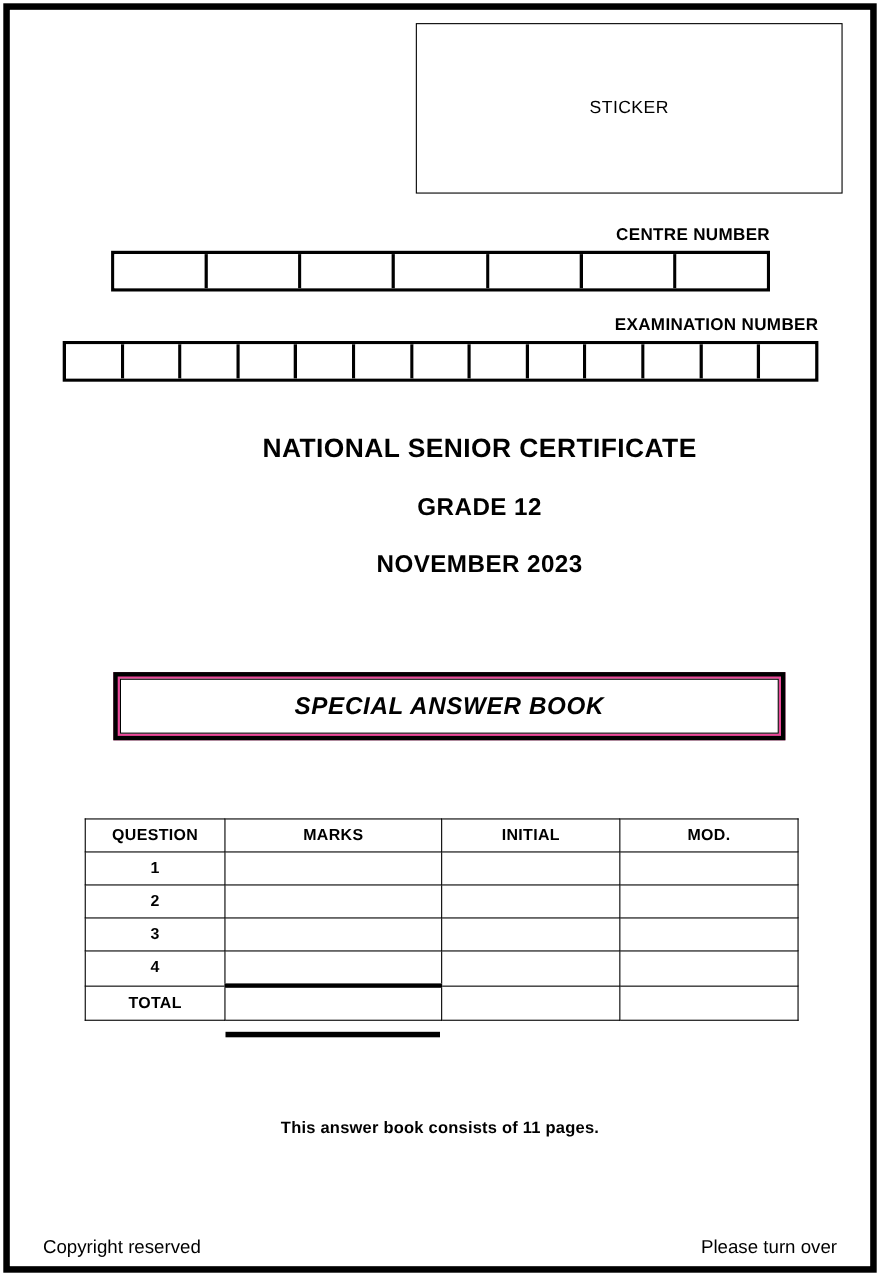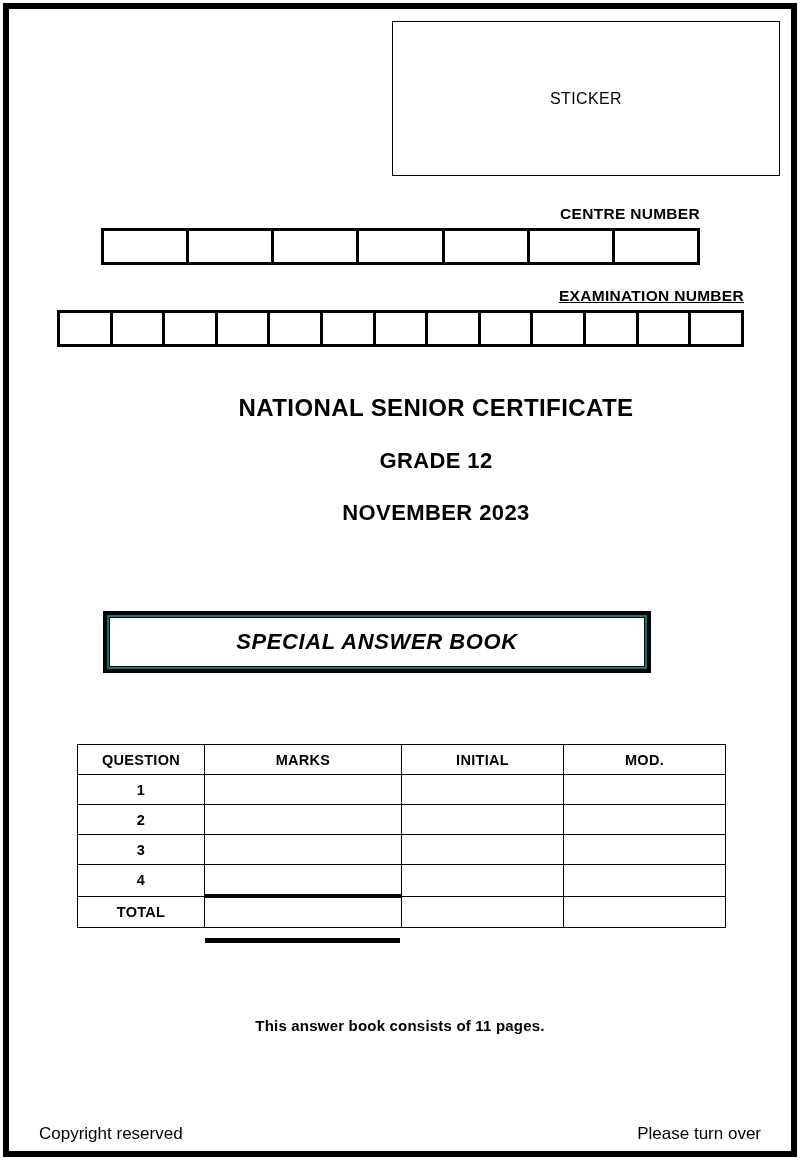--- a/index.html
+++ b/index.html
@@ -36,21 +36,21 @@
     position: relative;
     box-sizing: border-box;
     width: 100%;
     height: 100%;
     background: #ffffff;
   }
 
   
   .sticker-box {
     position: absolute;
-    left: 383px;
+    left: 369px;
     top: 12px;
     width: 388px;
     height: 155px;
     box-sizing: border-box;
     border: 1px solid #000000;
     display: flex;
     align-items: center;
     justify-content: center;
   }
   .sticker-label {
@@ -89,21 +89,20 @@
 
   #centre-number-block {
     left: 92px;
     top: 196px;
     width: 599px;
   }
   #examination-number-block {
     left: 48px;
     top: 278px;
     width: 687px;
-    text-decoration: underline;
   }
 
   
   .titles {
     position: absolute;
     left: 0;
     top: 385px;
     width: 100%;
     text-align: center;
     margin-left: 36px;
@@ -116,25 +115,25 @@
   .title-line.t1 { font-size: 24px; margin-bottom: 26px; }
   .title-line.t2 { font-size: 23px; margin-bottom: 26px; }
   .title-line.t3 { font-size: 22px; margin-bottom: 26px; }
   .title-line.t4 { font-size: 22px; margin-bottom: 0; }
 
   
   .banner-outer {
     position: absolute;
     left: 94px;
     top: 602px;
-    width: 548px;
+    width: 611px;
     box-sizing: border-box;
     border: 4px solid #000000;
     padding: 2px;
-    background: #0f766e;
+    background: #ec4899;
   }
   .banner-inner {
     box-sizing: border-box;
     border: 1px solid #000000;
     height: 50px;
     display: flex;
     align-items: center;
     justify-content: center;
     background: #ffffff;
   }

